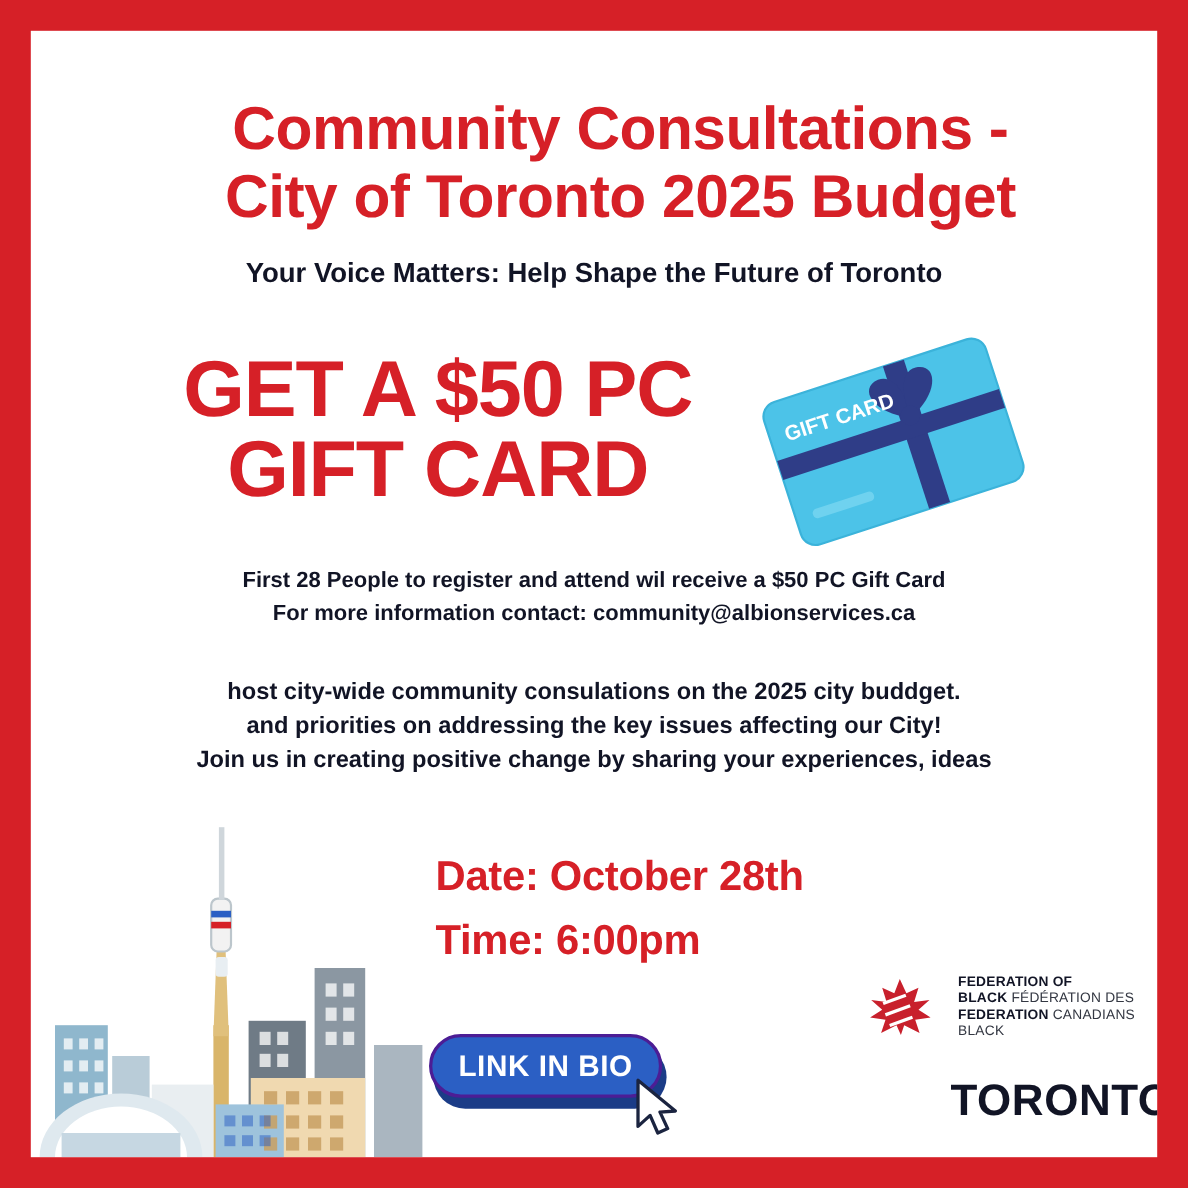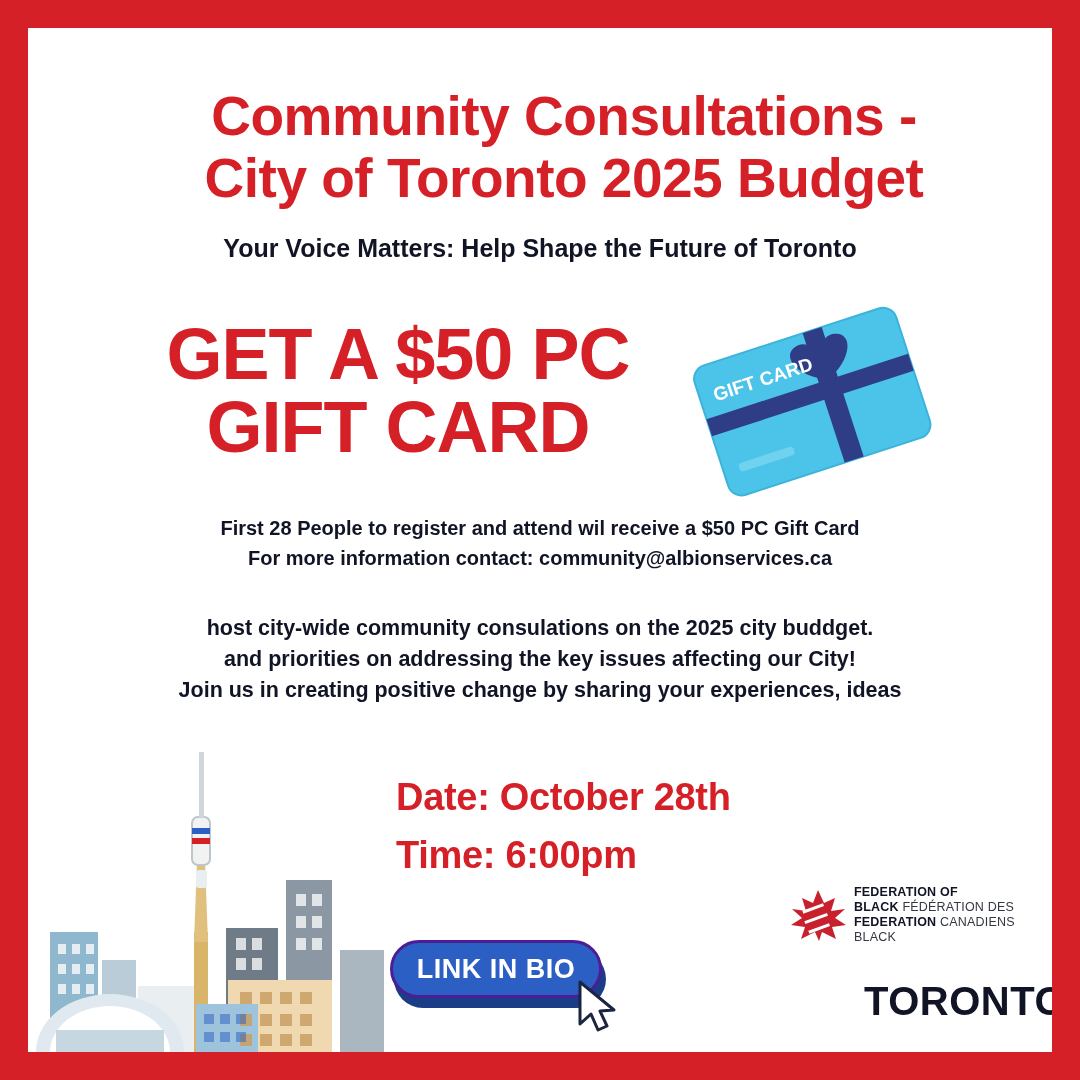--- a/index.html
+++ b/index.html
@@ -156,21 +156,21 @@
     position: absolute;
     top: 856px;
     left: 760px;
     width: 250px;
     height: 62px;
     display: flex;
     align-items: center;
   }
   .fbc-mark { width: 62px; height: 56px; flex: 0 0 auto; }
   .fbc-text {
-    margin-left: 4px;
+    margin-left: 21px;
     font-size: 12.5px;
     font-weight: bold;
     color: #111425;
     line-height: 1.22;
     letter-spacing: 0.2px;
   }
   .fbc-text .fr { font-weight: normal; color: #333742; }
 
   .toronto-logo {
     position: absolute;
@@ -334,21 +334,21 @@
         </g>
       </svg>
       <div class="fbc-text">
         <div><span>FEDERATION OF</span></div>
         <div>
           <span>BLACK</span>
           <span class="fr">FÉDÉRATION DES</span>
         </div>
         <div>
           <span>FEDERATION</span>
-          <span class="fr">CANADIENS</span>
+          <span class="fr">CANADIANS</span>
         </div>
         <div><span class="fr">BLACK</span></div>
       </div>
     </div>
 
     <div class="toronto-logo">
       <svg width="48" height="52" viewBox="0 0 48 52">
         <rect x="2" y="16" width="12" height="34" fill="#3b7fc4"></rect>
         <rect x="17" y="4" width="13" height="46" fill="#3b7fc4"></rect>
         <rect x="33" y="20" width="12" height="30" fill="#3b7fc4"></rect>

